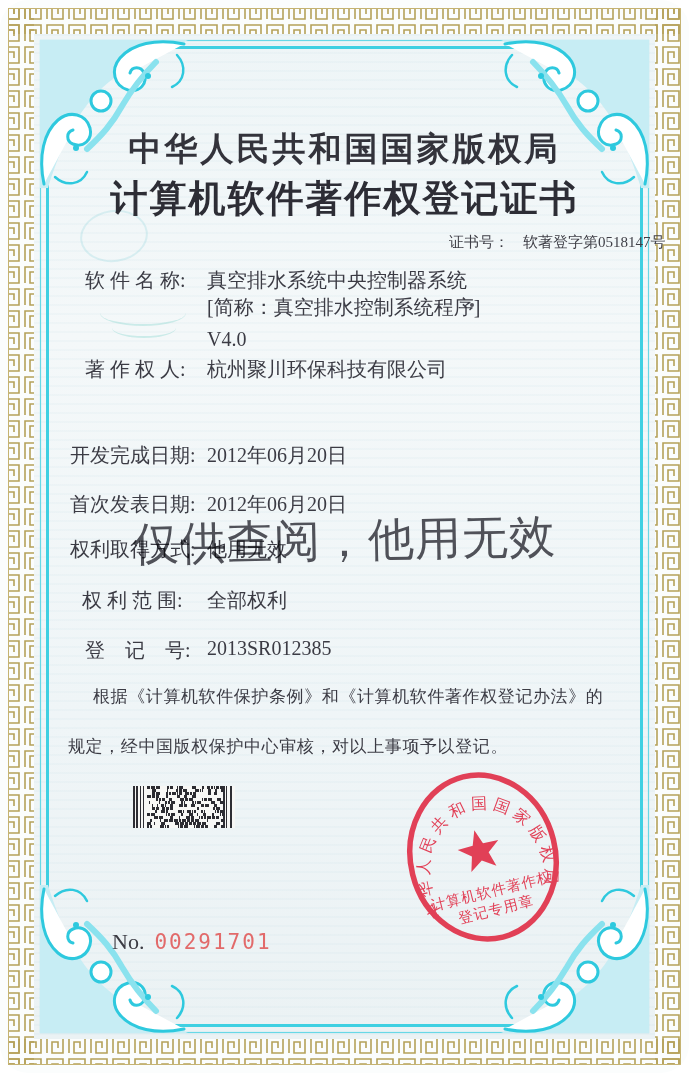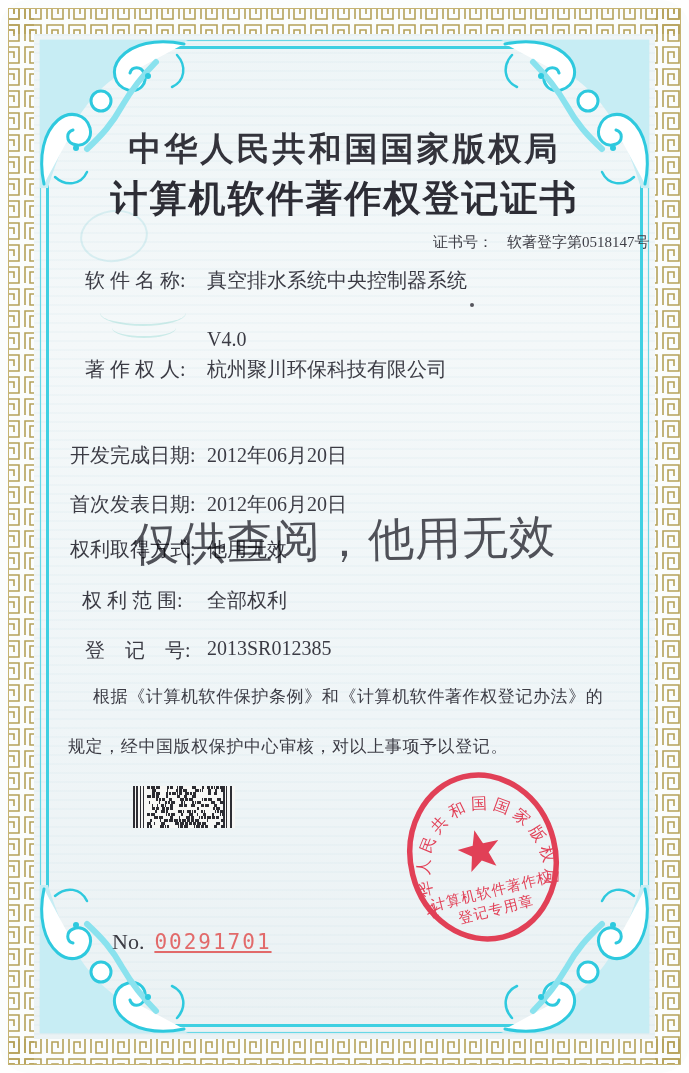--- a/index.html
+++ b/index.html
@@ -23,21 +23,21 @@
 
   .authority {
     position:absolute; left:0; right:0; top:127px; text-align:center;
     font-size:33px; font-weight:600; letter-spacing:3px; color:#33333b; white-space:nowrap;
   }
   .cert-title {
     position:absolute; left:0; right:0; top:174px; text-align:center;
     font-size:37px; font-weight:700; letter-spacing:2px; color:#2d2d35; white-space:nowrap;
   }
   .certno { position:absolute; top:233px; left:433px; font-size:15px; color:#3e3e46; white-space:nowrap; }
-  .certno .lbl { margin-right:14px; }
+  .certno .lbl { margin-right:14px;margin-left:16px; }
 
   .flabel { position:absolute; font-size:20px; color:#3b3b44; white-space:pre; }
   .fvalue { position:absolute; left:207px; font-size:20px; color:#3b3b44; white-space:pre; }
 
   .statement-line { position:absolute; font-size:17px; letter-spacing:.6px; color:#3b3b44; white-space:nowrap;text-align:right; }
 
   .watermark {
     position:absolute; left:133px; top:510px; font-size:46px; letter-spacing:1px;
     color:#3c3c44; opacity:.88; white-space:nowrap; transform:rotate(-1.1deg);
     mix-blend-mode:multiply; z-index:6;
@@ -47,21 +47,21 @@
   .bc-left  { width:14px; background:repeating-linear-gradient(90deg,#2e2e34 0 2px,#f7f7f5 2px 3px,#2e2e34 3px 5px,#f7f7f5 5px 7px,#2e2e34 7px 8px,#f7f7f5 8px 10px,#2e2e34 10px 11px,#f7f7f5 11px 14px); }
   .bc-right { width:12px; background:repeating-linear-gradient(90deg,#2e2e34 0 1.5px,#f7f7f5 1.5px 3px,#2e2e34 3px 4px,#f7f7f5 4px 7px,#2e2e34 7px 9px,#f7f7f5 9px 12px); }
   .bc-mid   { flex:1; position:relative; overflow:hidden; background:#f7f7f5; }
   .bc-mid i { position:absolute; height:2.6px; background:#2c2c32; }
 
   .seal { position:absolute; left:396px; top:763px; z-index:5; }
   .seal text { fill:#e1334b; font-family:"Liberation Serif","DejaVu Serif",serif; }
 
   .serial { position:absolute; top:929px; left:112px; font-size:22px; white-space:nowrap; z-index:2; }
   .serial .no-lbl { color:#3c3c44; }
-  .serial .no-val { color:#e26a6a; font-family:"DejaVu Sans Mono",monospace; font-size:21px; letter-spacing:2px; margin-left:10px;text-decoration:underline; }
+  .serial .no-val { color:#e26a6a; font-family:"DejaVu Sans Mono",monospace; font-size:21px; letter-spacing:2px; margin-left:10px; }
   .issue-date { position:absolute; left:406px; top:936px; font-size:21px; letter-spacing:1px; color:#46464e; z-index:4; white-space:nowrap; }
 
   .stain-ellipse { position:absolute; left:80px; top:210px; width:68px; height:52px;
     border:2px solid rgba(120,205,212,.22); border-radius:50%; transform:rotate(-8deg); }
   .stain-wave1, .stain-wave2 { position:absolute; border-bottom:2px solid rgba(110,205,195,.30); border-radius:50%; }
   .stain-wave1 { left:100px; top:300px; width:86px; height:26px; }
   .stain-wave2 { left:112px; top:318px; width:64px; height:20px; }
   .speck { position:absolute; left:470px; top:303px; width:4px; height:4px; background:#55555d; border-radius:50%; }
 </style>
 </head>
@@ -113,20 +113,21 @@
   <div class="speck"></div>
 
   <div class="authority">中华人民共和国国家版权局</div>
   <div class="cert-title">计算机软件著作权登记证书</div>
   <div class="certno">
     <span class="lbl">证书号：</span><span>软著登字第0518147号</span>
   </div>
 
   <div class="flabel" style="top:267px;left:85px">软 件 名 称:</div>
   <div class="fvalue" style="top:267px">真空排水系统中央控制器系统</div>
+  <div class="fvalue" style="top:294px">[简称：真空排水控制系统程序]</div>
   <div class="fvalue" style="top:328px">V4.0</div>
 
   <div class="flabel" style="top:356px;left:85px">著 作 权 人:</div>
   <div class="fvalue" style="top:356px">杭州聚川环保科技有限公司</div>
 
   <div class="flabel" style="top:442px;left:70px">开发完成日期:</div>
   <div class="fvalue" style="top:442px">2012年06月20日</div>
 
   <div class="flabel" style="top:491px;left:70px">首次发表日期:</div>
   <div class="fvalue" style="top:491px">2012年06月20日</div>

